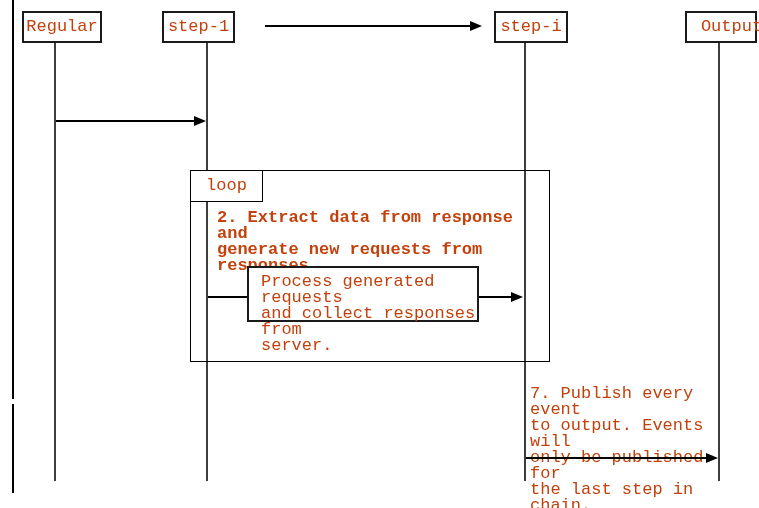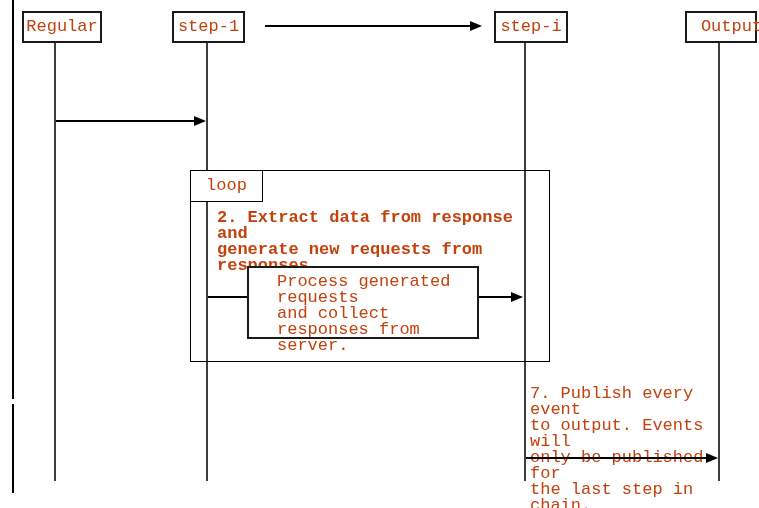--- a/index.html
+++ b/index.html
@@ -20,36 +20,36 @@
     position:absolute;width:0;height:0;
     border-top:5px solid transparent;border-bottom:5px solid transparent;
     border-left:12px solid #000;
   }
   .msg{position:absolute;white-space:pre-line;}
   .loopbox{position:absolute;left:178px;top:170px;width:360px;height:192px;
     box-sizing:border-box;border:1px solid #000;}
   .looplabel{position:absolute;left:178px;top:170px;width:73px;height:32px;
     box-sizing:border-box;border:1px solid #000;background:#fff;
     display:flex;align-items:center;justify-content:center;font-family:Liberation Mono, monospace;}
-  .procbox{position:absolute;left:235px;top:266px;width:232px;height:73px;
+  .procbox{position:absolute;left:235px;top:266px;width:232px;height:56px;
     box-sizing:border-box;border:2px solid #1a1a1a;background:#fff;
-    padding:6px 0 0 28px;white-space:pre-line;}
+    padding:6px 0 0 12px;white-space:pre-line;}
 </style>
 </head>
 <body>
 
 <div class="canvas">
 
   <div class="edge" style="left:0;top:0;width:2px;height:399px;"></div>
   <div class="edge" style="left:0;top:404px;width:2px;height:89px;"></div>
 
   <div class="pbox" style="left:10px;width:80px;">
     <span>Regular</span>
   </div>
-  <div class="pbox" style="left:160px;width:73px;">
+  <div class="pbox" style="left:150px;width:73px;">
     <span>step-1</span>
   </div>
   <div class="pbox" style="left:482px;width:74px;text-align:center;">
     <span>step-i</span>
   </div>
   <div class="pbox" style="left:673px;width:72px;padding-left:21px;">
     <span>Output</span>
   </div>
 
   <div class="lifeline" style="left:42px;"></div>

